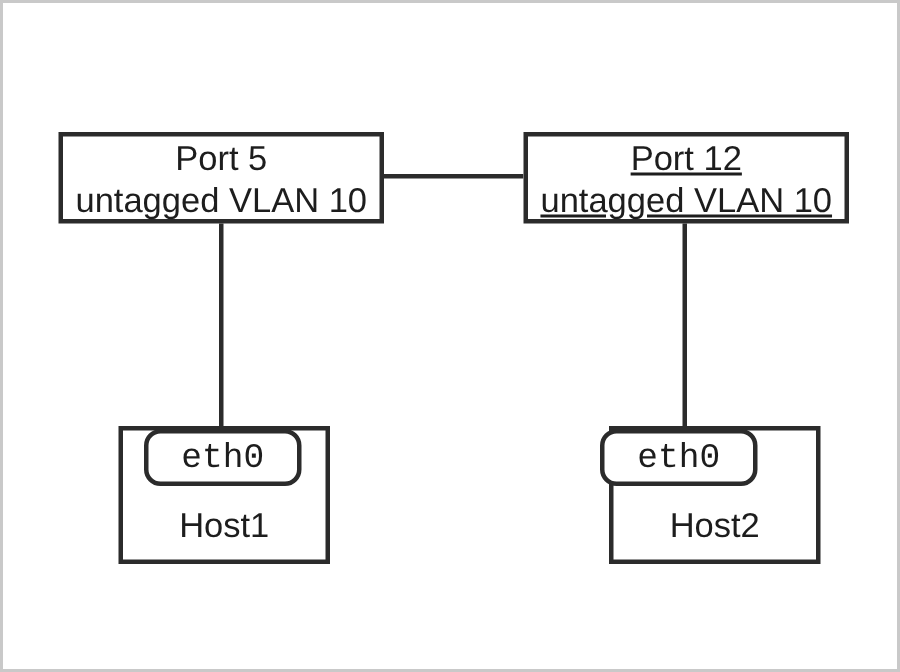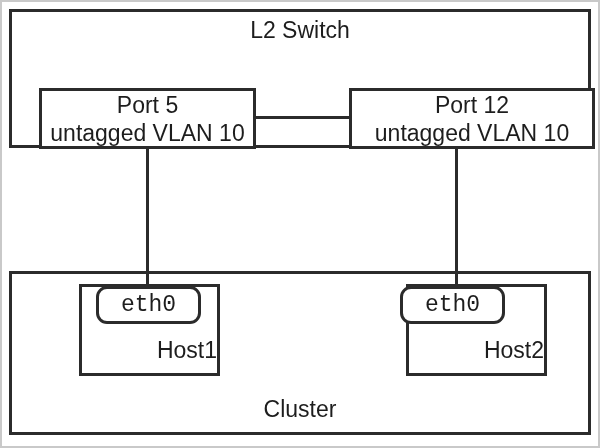--- a/index.html
+++ b/index.html
@@ -31,80 +31,74 @@
 
   .port-box {
     z-index: 3;
     display: flex;
     flex-direction: column;
     justify-content: center;
     align-items: center;
     text-align: center;
   }
   .port5-box  { left: 37px;  top: 86px; width: 217px; height: 61px; }
-  .port12-box { left: 347px; top: 86px; width: 246px; height: 61px; }
+  .port12-box { left: 347px; top: 86px; width: 217px; height: 61px; text-decoration: underline; }
 
   .line {
     position: absolute;
     background: #2b2b2b;
   }
   .port-link-line  { left: 254px; top: 114px; width: 93px; height: 3px; z-index: 2; }
   .drop-line-left  { left: 144px; top: 144px; width: 3px; height: 142px; z-index: 2; }
   .drop-line-right { left: 453px; top: 144px; width: 3px; height: 142px; z-index: 2; }
 
   .cluster-box   { left: 7px; top: 269px; width: 582px; height: 164px; z-index: 1; background: transparent; }
   .cluster-title { position: absolute; left: 0; right: 0; bottom: 9px; text-align: center; }
 
   .host-box { z-index: 3; }
   .host1-box { left: 77px;  top: 282px; width: 141px; height: 92px; }
   .host2-box { left: 404px; top: 282px; width: 141px; height: 92px; }
   .host-title {
     position: absolute;
     left: 0; right: 0; bottom: 9px;
-    text-align: right;
+    text-align: center;
   }
 
   .eth-box {
     z-index: 4;
     border-radius: 11px;
     display: flex;
     justify-content: center;
     align-items: center;
     text-align: center;
     font-family: Liberation Mono, monospace;
   }
   .eth1-box { left: 94px;  top: 284px; width: 105px; height: 38px; }
   .eth2-box { left: 398px; top: 284px; width: 105px; height: 38px; }
 </style>
 </head>
 <body>
 
 <div class="page">
 
-  <div class="box switch-box">
-    <div class="switch-title">L2 Switch</div>
-  </div>
 
   <div class="box port-box port5-box">
     <div>Port 5</div>
     <div>untagged VLAN 10</div>
   </div>
 
   <div class="box port-box port12-box">
     <div>Port 12</div>
     <div>untagged VLAN 10</div>
   </div>
 
   <div class="line port-link-line"></div>
   <div class="line drop-line-left"></div>
   <div class="line drop-line-right"></div>
 
-  <div class="box cluster-box">
-    <div class="cluster-title">Cluster</div>
-  </div>
 
   <div class="box host-box host1-box">
     <div class="host-title">Host1</div>
   </div>
 
   <div class="box host-box host2-box">
     <div class="host-title">Host2</div>
   </div>
 
   <div class="box eth-box eth1-box">

